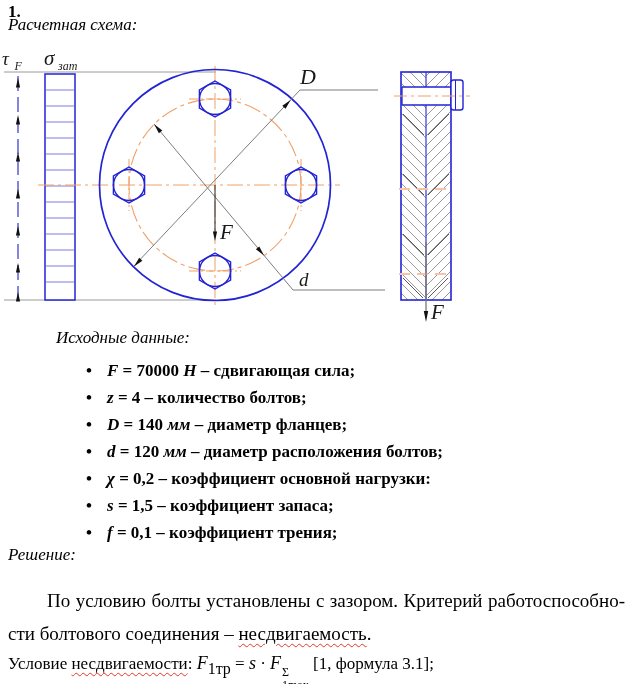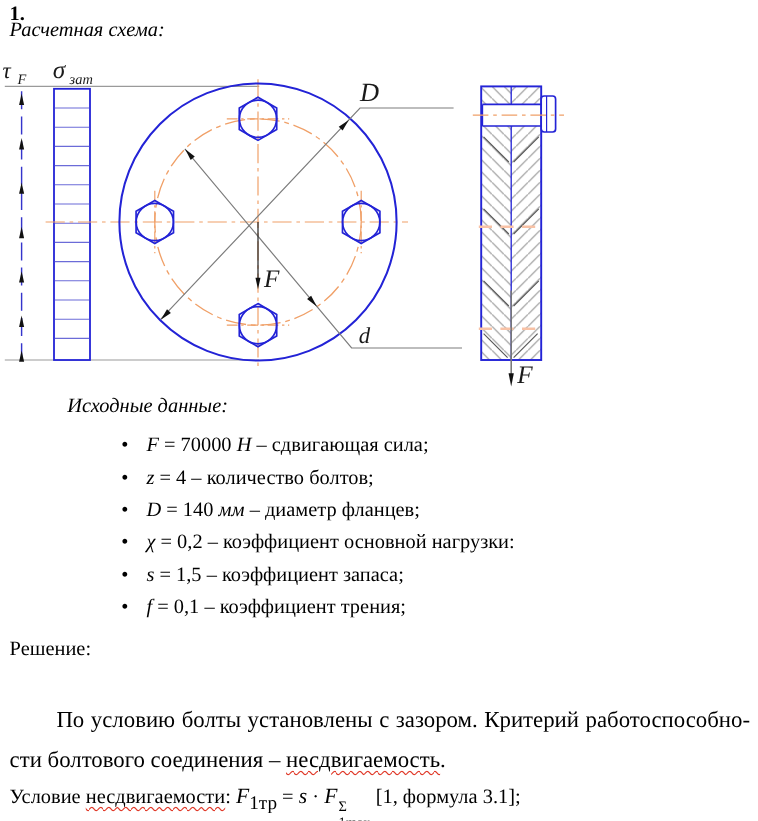--- a/index.html
+++ b/index.html
@@ -5,25 +5,25 @@
   html,body { margin:0; padding:0; }
   body {
     width:632px; height:684px; background:#ffffff; position:relative;
     font-family:"Liberation Serif", serif; color:#000;
     overflow:hidden;
   }
   .num        { position:absolute; left:8px;  top:2px;  font-size:17px; font-weight:700; }
   .caption1   { position:absolute; left:8px;  top:15px; font-size:17px; font-style:italic; }
   .scheme     { position:absolute; left:0;    top:52px; }
   .given-h    { position:absolute; left:8px;  top:328px; font-size:17px; font-style:italic;margin-left:48px; }
-  .bullets    { position:absolute; left:16px;    top:357px; width:517px; }
+  .bullets    { position:absolute; left:1px;    top:357px; width:517px;font-weight:bold; }
   .bullet-row { height:27px; line-height:27px; padding-left:85px; font-size:17px; }
   .bullet-ch  { display:inline-block; width:21px; }
   .it         { font-style:italic; }
-  .solution-h { position:absolute; left:8px;  top:531px; font-size:17px; }
+  .solution-h { position:absolute; left:8px;  top:545px; font-size:17px; font-style:italic; }
   .para       { position:absolute; left:8px;  top:584px; width:617px; font-size:19px; }
   .para-l1    { height:33px; line-height:33px; text-align:justify; text-align-last:justify; text-indent:39px; }
   .para-l2    { height:33px; line-height:33px; }
   .cond       { position:absolute; left:8px;  top:648px; font-size:17px; line-height:30px; }
   .sp         { text-decoration-line:underline; text-decoration-style:wavy;
                 text-decoration-color:#e03a2a; text-decoration-thickness:1px; text-underline-offset:3px;margin-top:21px; }
   .fvar       { font-style:italic; font-size:18px; }
   .fsub       { font-size:16px; vertical-align:-5px; }
   .stack      { display:inline-flex; flex-direction:column; align-items:flex-start;
                 vertical-align:-7px; line-height:1.05; font-size:12px; margin-left:1px; }
@@ -162,20 +162,23 @@
   <div class="bullet-row">
     <span class="bullet-ch">•</span><span class="it">F</span><span> = 70000 </span><span class="it">Н</span><span> – сдвигающая сила;</span>
   </div>
   <div class="bullet-row">
     <span class="bullet-ch">•</span><span class="it">z</span><span> = 4</span><span class="it"></span><span> – количество болтов;</span>
   </div>
   <div class="bullet-row">
     <span class="bullet-ch">•</span><span class="it">D</span><span> = 140 </span><span class="it">мм</span><span> – диаметр фланцев;</span>
   </div>
   <div class="bullet-row">
+    <span class="bullet-ch">•</span><span class="it">d</span><span> = 120 </span><span class="it">мм</span><span> – диаметр расположения болтов;</span>
+  </div>
+  <div class="bullet-row">
     <span class="bullet-ch">•</span><span class="it">χ</span><span> = 0,2</span><span class="it"></span><span> – коэффициент основной нагрузки:</span>
   </div>
   <div class="bullet-row">
     <span class="bullet-ch">•</span><span class="it">s</span><span> = 1,5</span><span class="it"></span><span> – коэффициент запаса;</span>
   </div>
   <div class="bullet-row">
     <span class="bullet-ch">•</span><span class="it">f</span><span> = 0,1</span><span class="it"></span><span> – коэффициент трения;</span>
   </div>
 </div>
 

